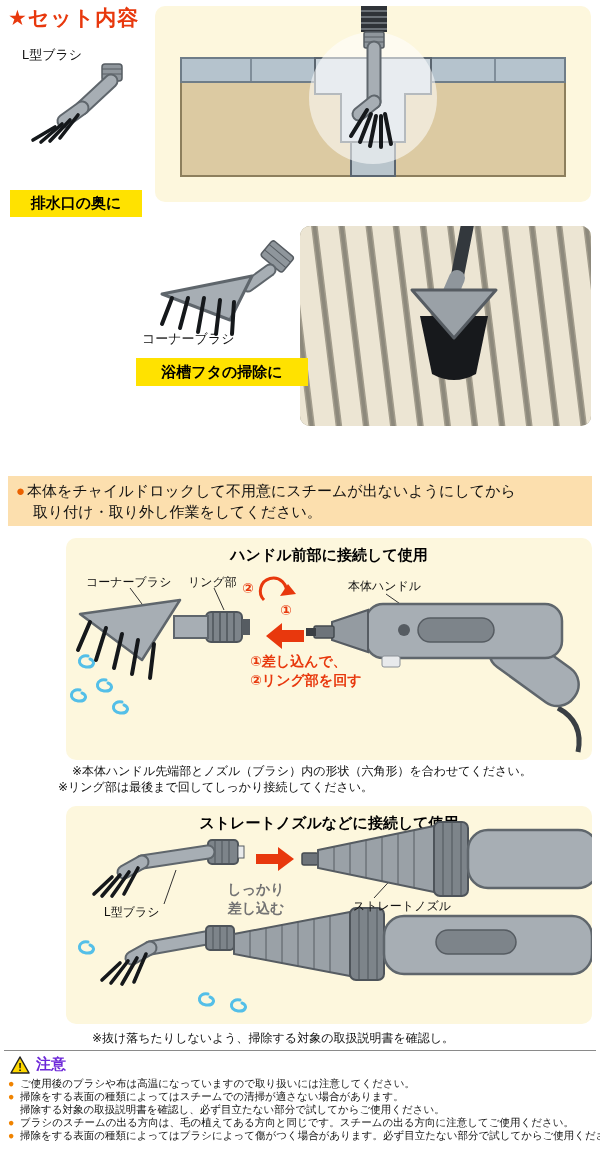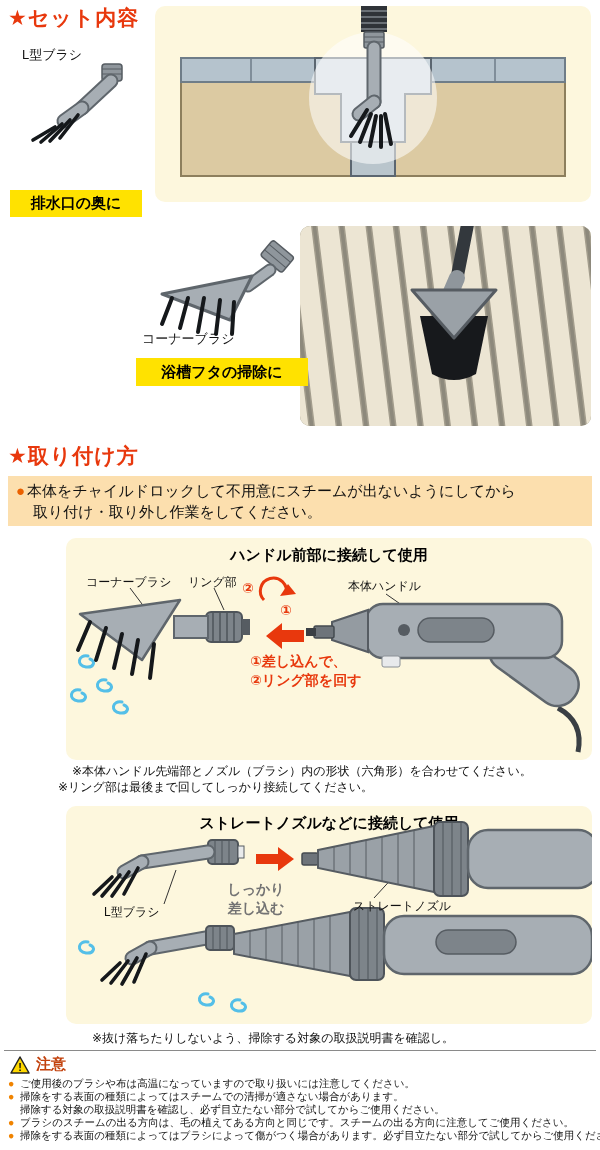--- a/index.html
+++ b/index.html
@@ -16,21 +16,21 @@
   .panel-title { font-weight:bold; font-size:15px; color:#000; text-align:center; width:100%; }
   .note { font-size:12px; color:#111; white-space:nowrap; }
   .notice-band { background:#fcdfae; padding:4px 8px; font-size:15px; line-height:21px; color:#111; width:584px; }
   .notice-bullet { color:#eb6100; margin-right:2px; }
   .notice-line2 { padding-left:17px; }
   .red-steps { color:#e8380d; font-weight:bold; font-size:14px; line-height:19px; white-space:nowrap; }
   .step-num { color:#e8380d; font-weight:bold; font-size:14px; }
   .push-text { color:#737373; font-weight:bold; font-size:14px; line-height:19px; text-align:center; width:80px; }
   .rule { height:1px; background:#8a8a8a; }
   .caution-title-row { display:flex; align-items:center; gap:6px; }
-  .caution-title { font-weight:bold; font-size:15px; color:#c2410c;text-align:right; }
+  .caution-title { font-weight:bold; font-size:15px; color:#6d28d9;text-align:right; }
   .caution-list { width:588px; }
   .caution-row { display:flex; font-size:10.5px; line-height:13px; color:#111; white-space:nowrap; }
   .caution-bullet { color:#f08300; width:12px; flex:none; }
 </style>
 </head>
 <body>
 
 <div class="page">
 
   <div class="abs red-heading" style="left:8px; top:4px;">★セット内容</div>
@@ -133,21 +133,20 @@
         <line x1="56" y1="62" x2="50" y2="96"></line>
         <line x1="72" y1="64" x2="68" y2="98"></line>
         <line x1="86" y1="66" x2="84" y2="98"></line>
       </g>
     </g>
   </svg>
 
   <div class="abs part-label" style="left:142px; top:330px;">コーナーブラシ</div>
   <div class="abs yellow-label" style="left:136px; top:358px; width:172px; height:28px;">浴槽フタの掃除に</div>
 
-  <div class="abs red-heading" style="left:8px; top:442px;">★取り付け方</div>
 
   <div class="abs notice-band" style="left:8px; top:476px;">
     <div><span class="notice-bullet">●</span><span>本体をチャイルドロックして不用意にスチームが出ないようにしてから</span></div>
     <div class="notice-line2">取り付け・取り外し作業をしてください。</div>
   </div>
 
   <div class="abs cream" style="left:66px; top:538px; width:526px; height:222px;">
     <div class="abs panel-title" style="left:0; top:8px;">ハンドル前部に接続して使用</div>
 
     <svg class="abs" style="left:0; top:0;" width="526" height="222" viewBox="0 0 526 222">

